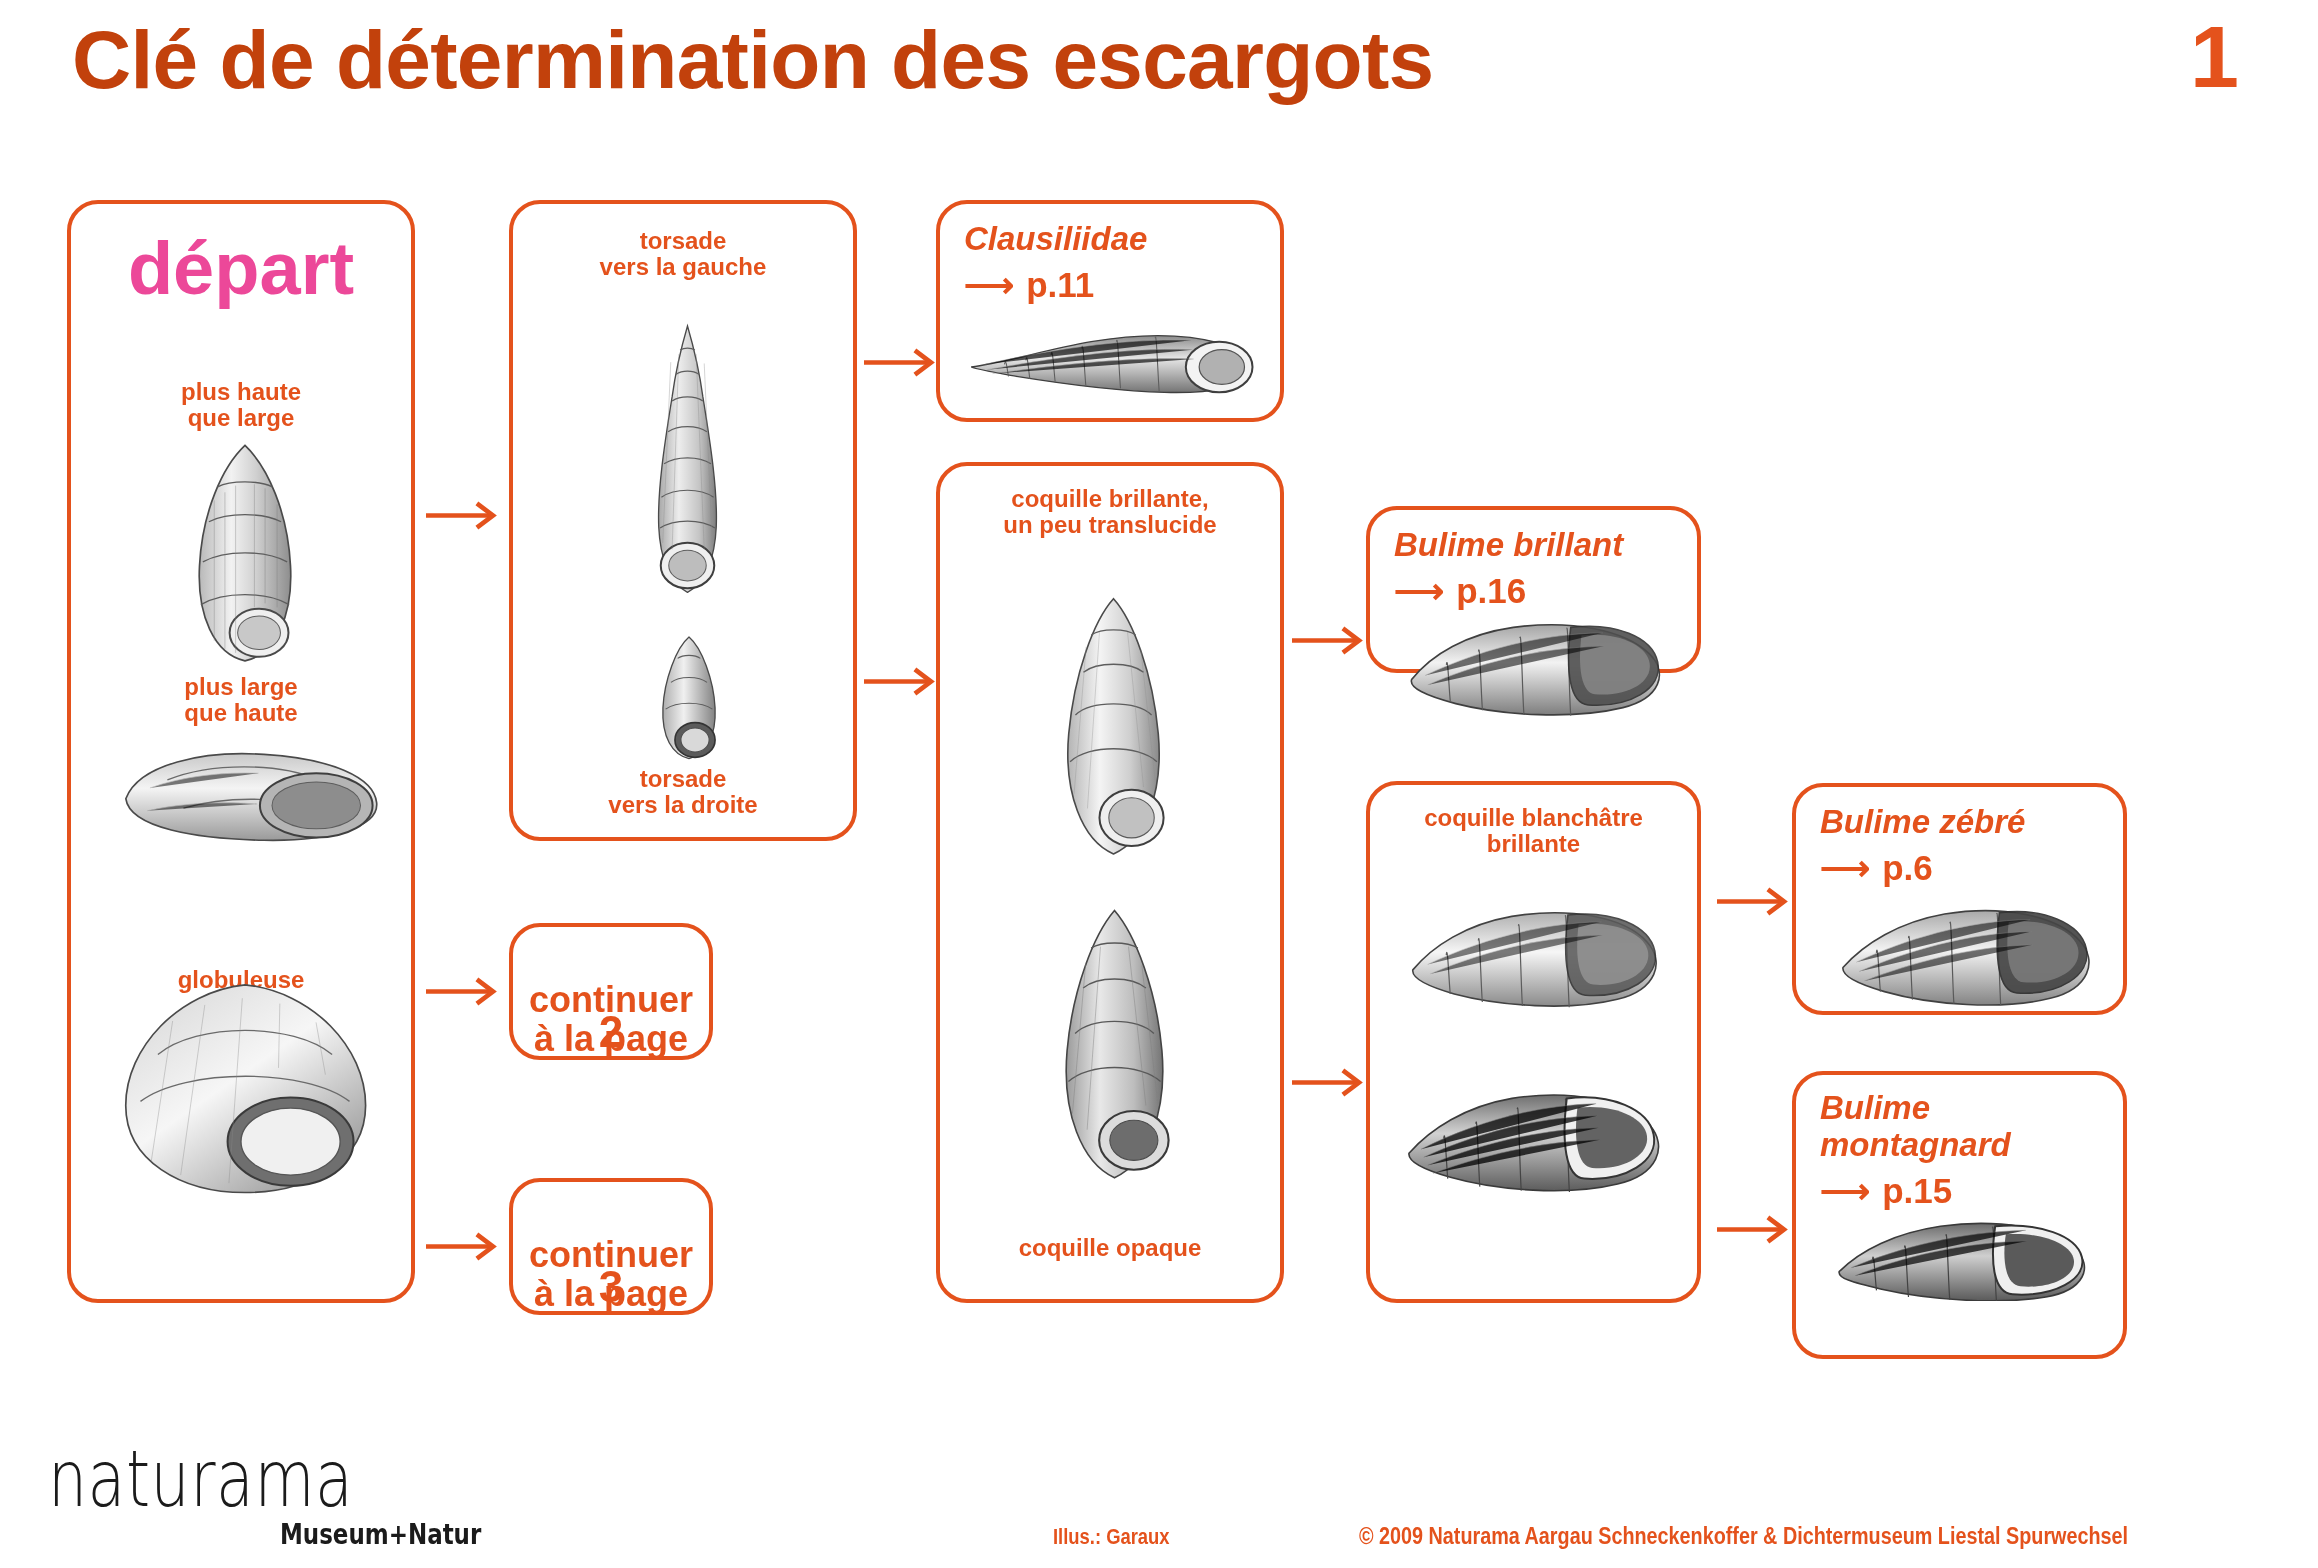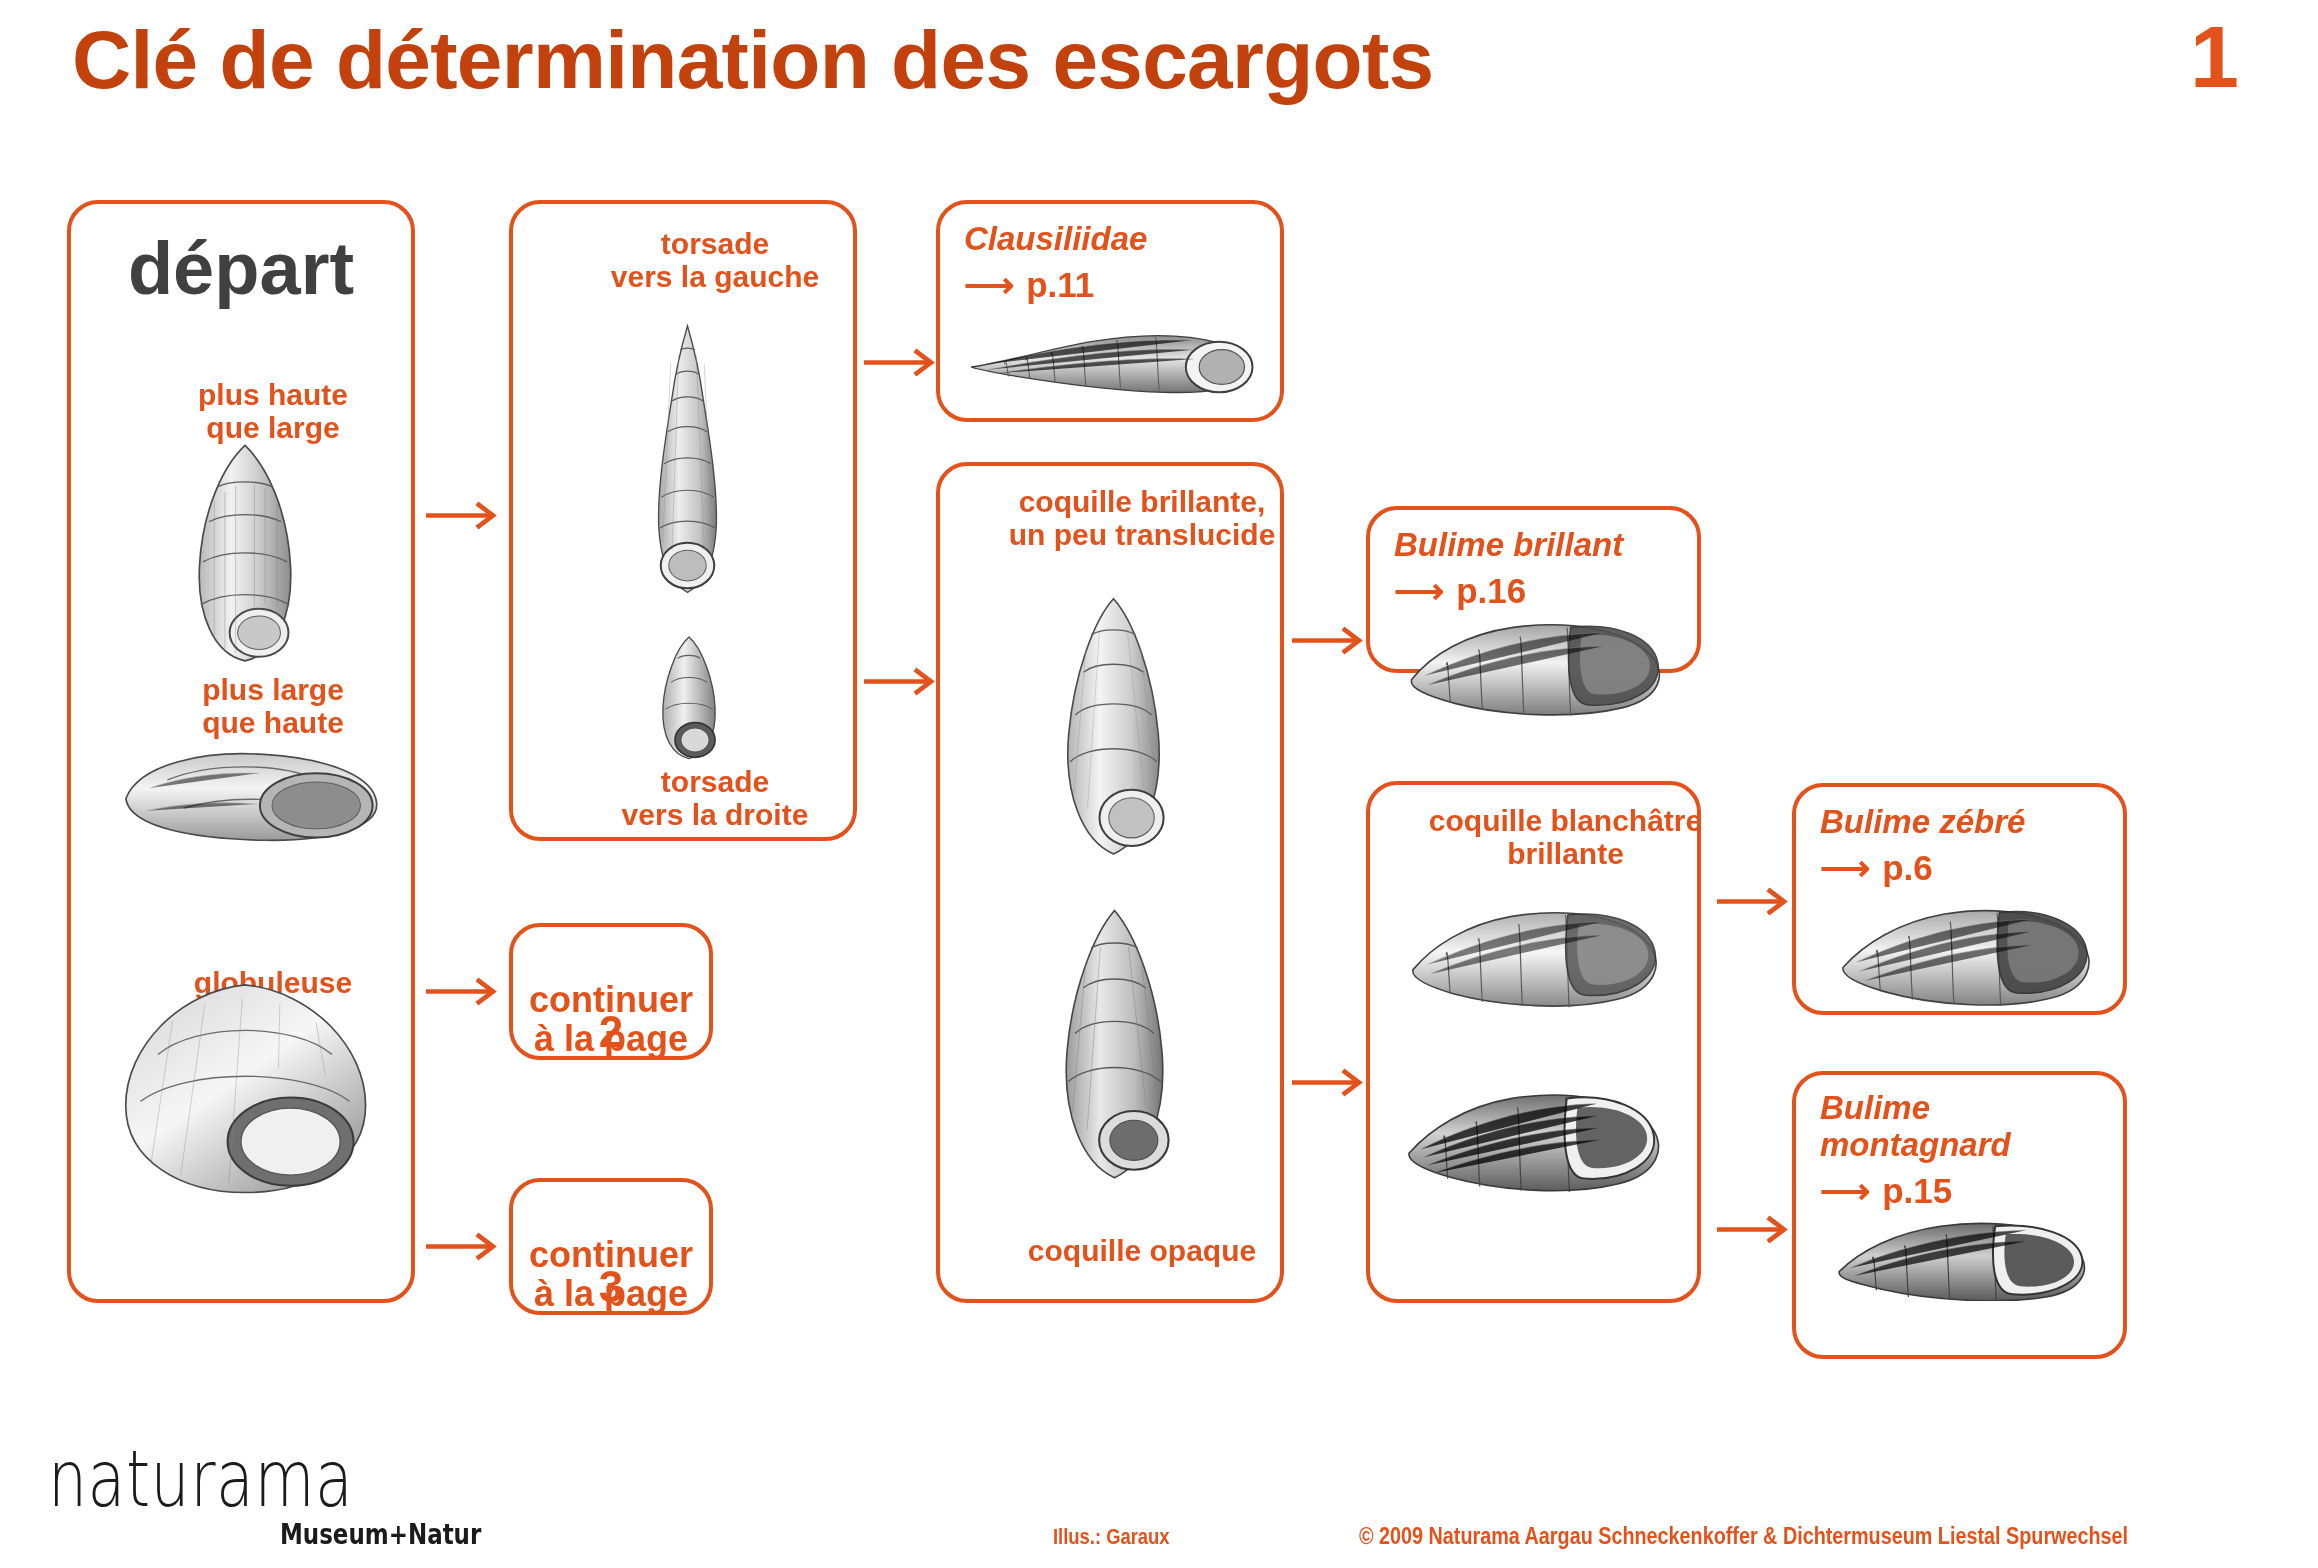--- a/index.html
+++ b/index.html
@@ -35,26 +35,26 @@
   .lbl{
     position:absolute;
     color:#E4521C;
     font-weight:bold;
     text-align:center;
     line-height:1.09;
     width:100%;
     left:0;
     white-space:pre-line;
   }
-  .lbl.sm{font-size:30px;padding-left:32px;}
+  .lbl.sm{font-size:24px;}
   .lbl.md{font-size:36px;margin-top:33px;}
 
   .depart{
     position:absolute;left:0;top:28px;width:100%;
-    text-align:center;color:#404040;
+    text-align:center;color:#ec4899;
     font-size:74px;font-weight:bold;line-height:1.0;
   }
 
   
   .sp-name{
     position:absolute;color:#E4521C;font-weight:bold;font-style:italic;
     font-size:33px;line-height:1.12;white-space:pre-line;
   }
   .sp-page{
     position:absolute;color:#E4521C;font-weight:bold;font-style:normal;

